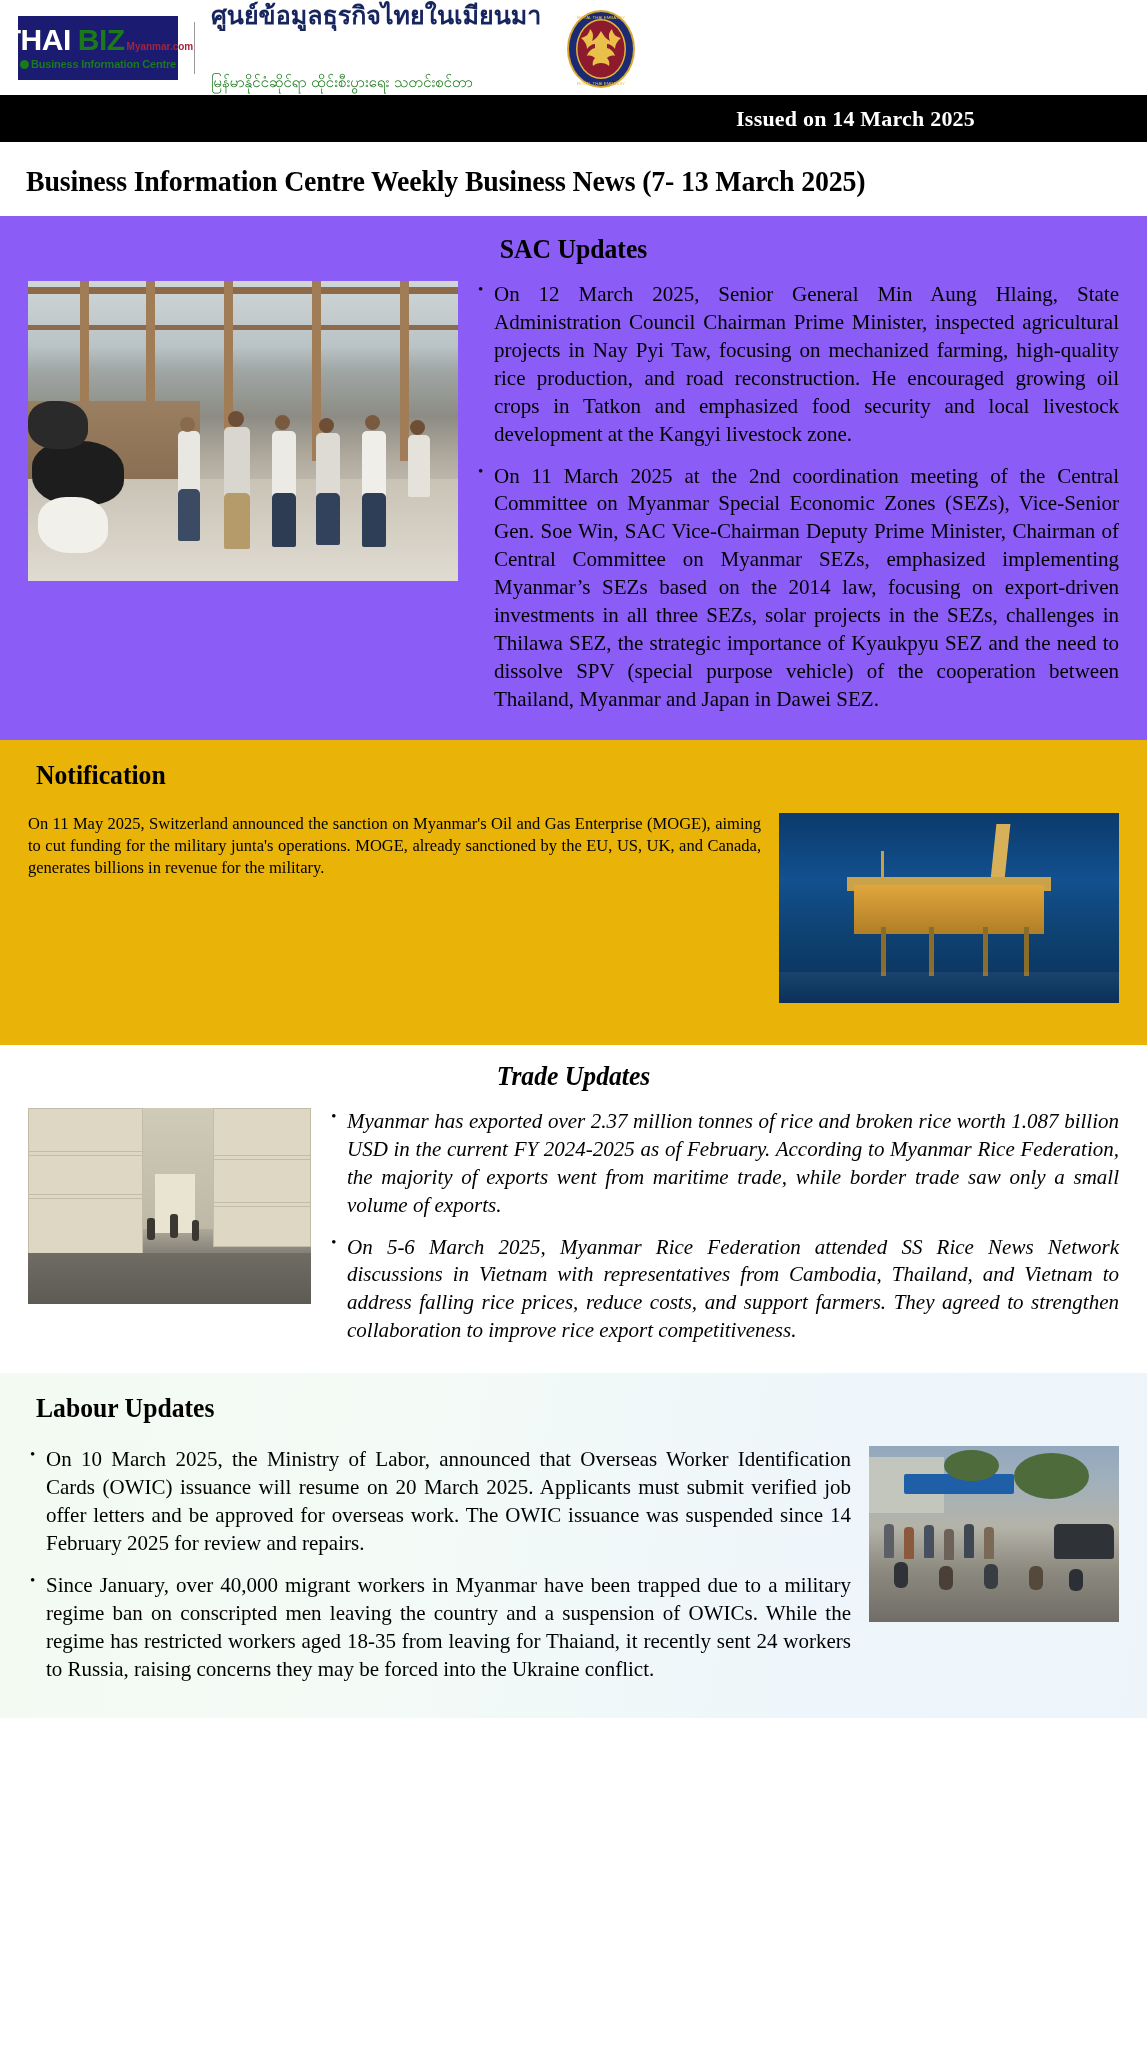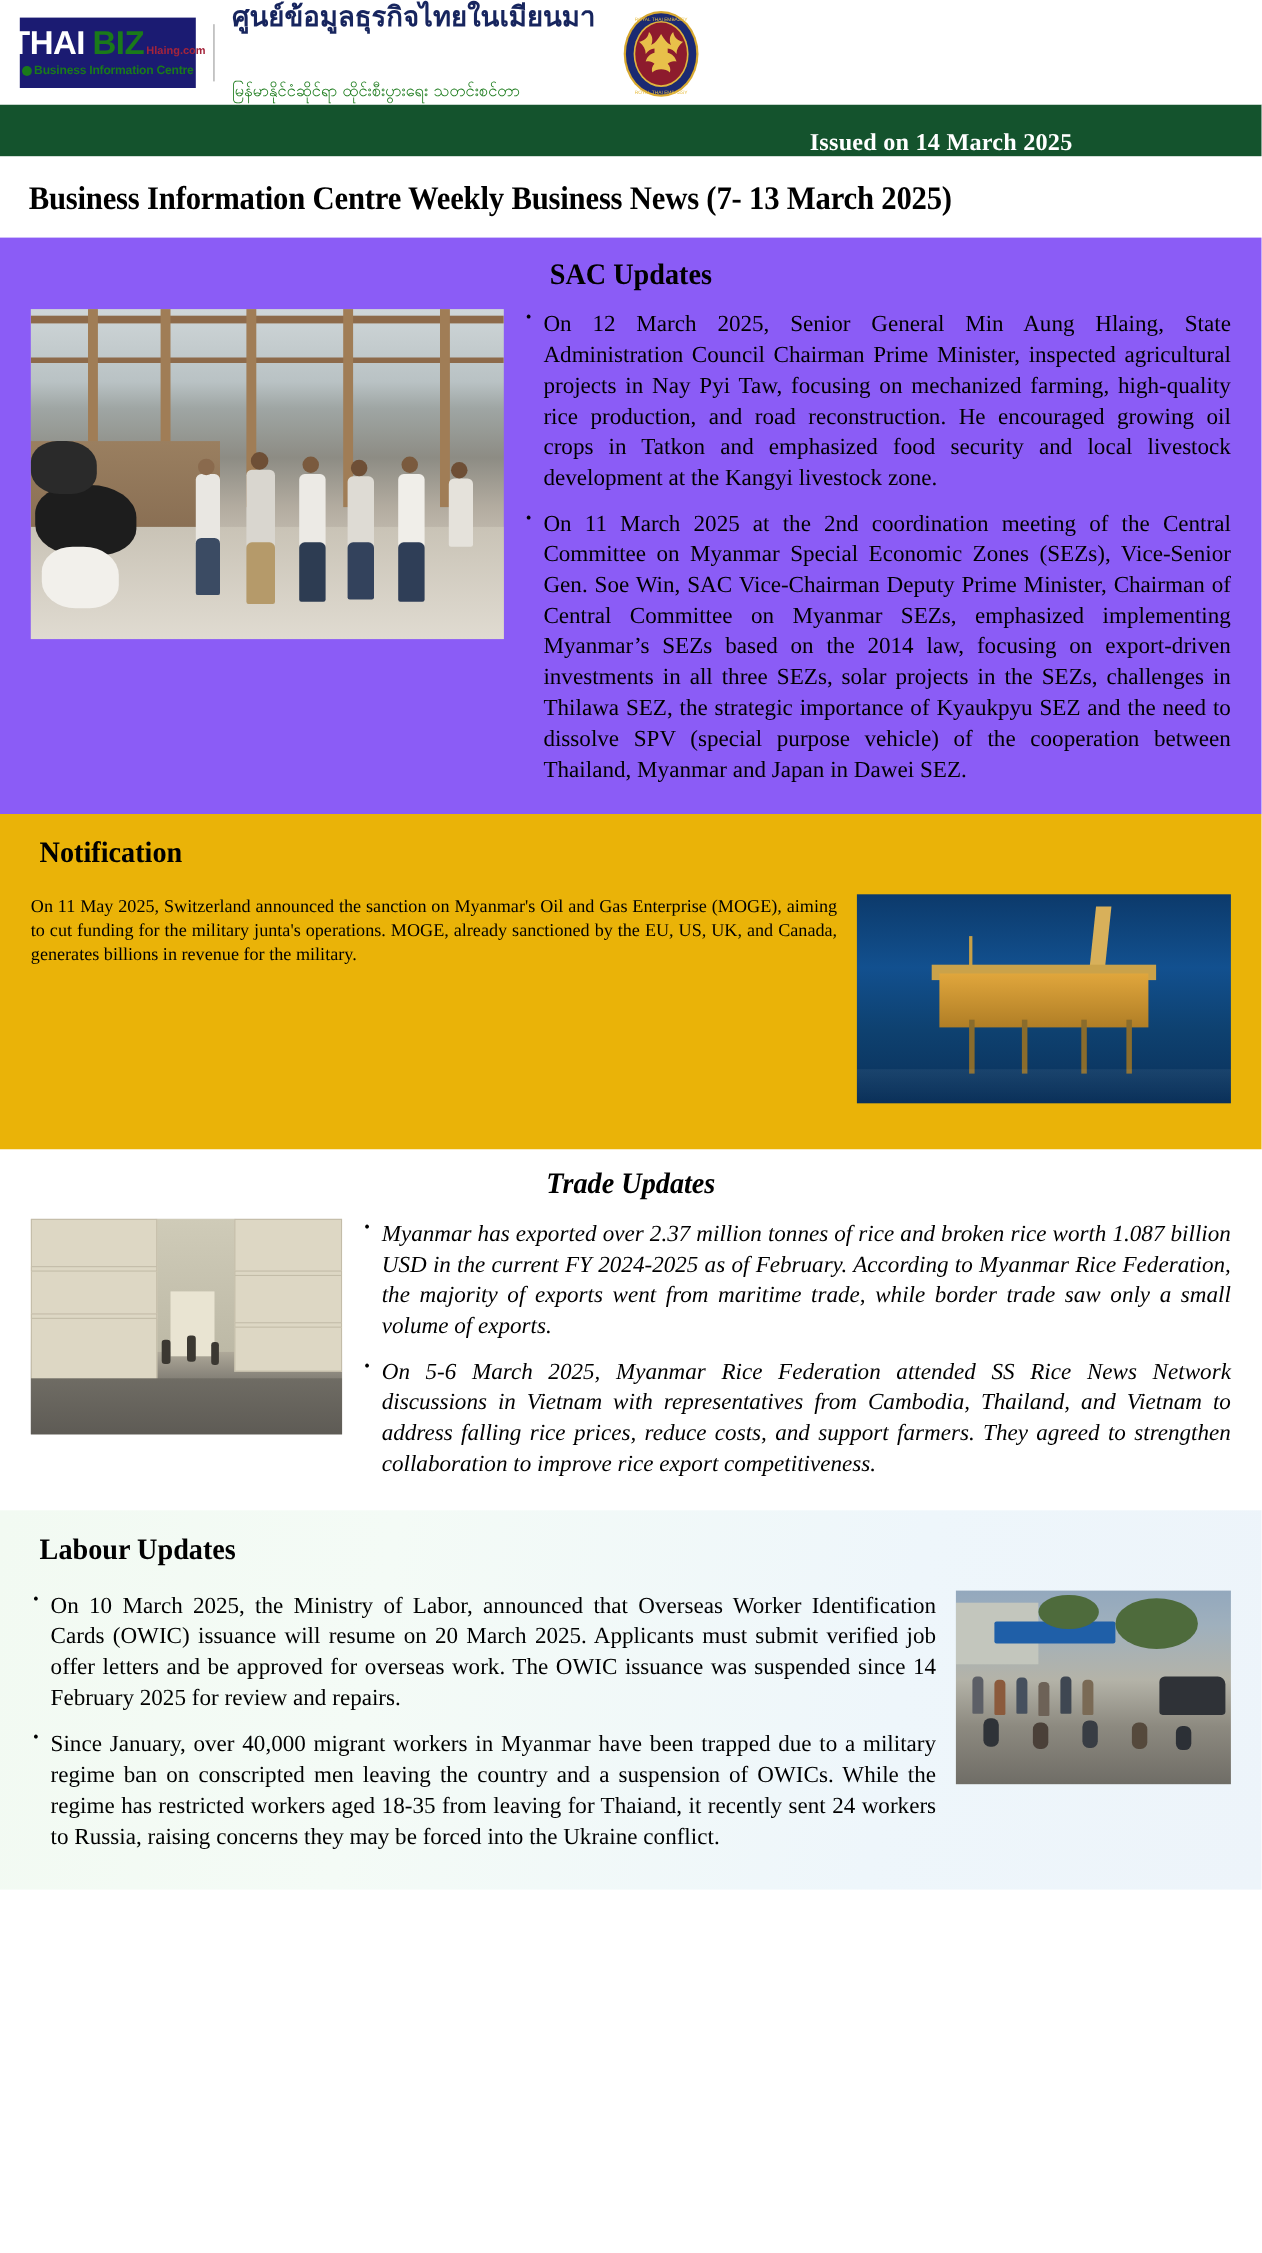--- a/index.html
+++ b/index.html
@@ -44,22 +44,22 @@
   .th-line2{color:#1a7a1a;font-size:15px;line-height:1.3;margin-top:2px;
     font-family:"DejaVu Sans","Liberation Sans",sans-serif;}
 
   .seal{
     position:absolute;left:565px;top:9px;
     width:72px;height:80px;
   }
 
   
   .issued-bar{
-    height:47px;background:#14532d;
-    display:flex;align-items:flex-end;justify-content:flex-end;
+    height:47px;background:#000000;
+    display:flex;align-items:center;justify-content:flex-end;
   }
   .issued-text{
     color:#ffffff;font-size:22px;font-weight:bold;
     margin-right:172px;letter-spacing:0.2px;
   }
 
   
   .main-title{
     font-size:30px;font-weight:bold;
     padding:22px 0 18px 28px;
@@ -177,21 +177,21 @@
 <body>
 
 <div class="page">
 
   <div class="masthead">
     <div class="logo-block">
       <div class="logo-box">
         <div class="logo-row1">
           <span class="logo-thai">THAI</span>
           <span class="logo-biz">BIZ</span>
-          <span class="logo-myanmar">Hlaing.com</span>
+          <span class="logo-myanmar">Myanmar.com</span>
         </div>
         <div class="logo-row2">
           <span class="logo-dot"></span>
           <span class="logo-bic">Business Information Centre</span>
         </div>
       </div>
       <div class="logo-divider"></div>
       <div class="logo-thaitext">
         <div class="th-line1">ศูนย์ข้อมูลธุรกิจไทยในเมียนมา</div>
         <div class="th-line2">မြန်မာနိုင်ငံဆိုင်ရာ ထိုင်းစီးပွားရေး သတင်းစင်တာ</div>

